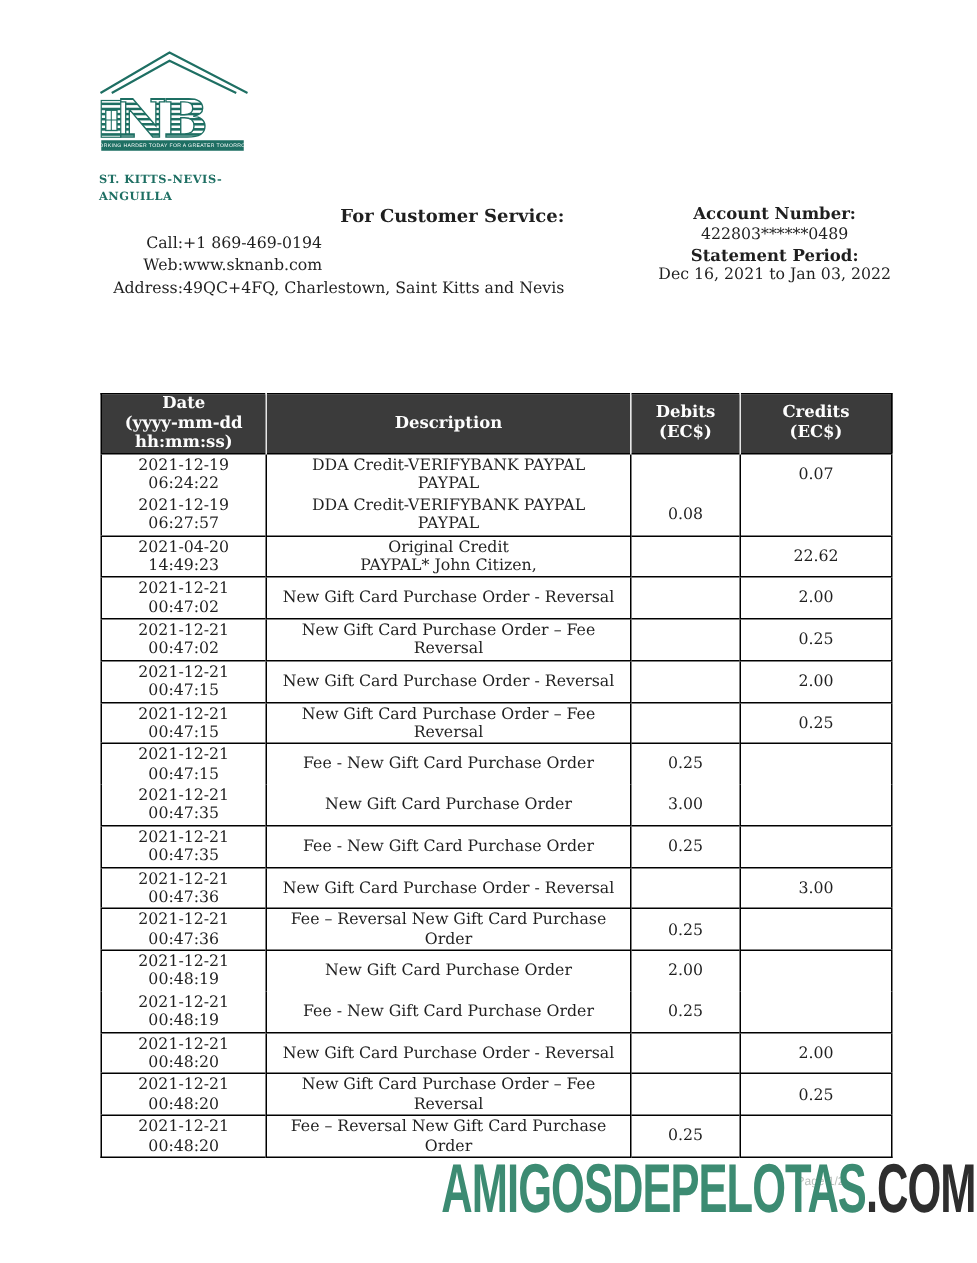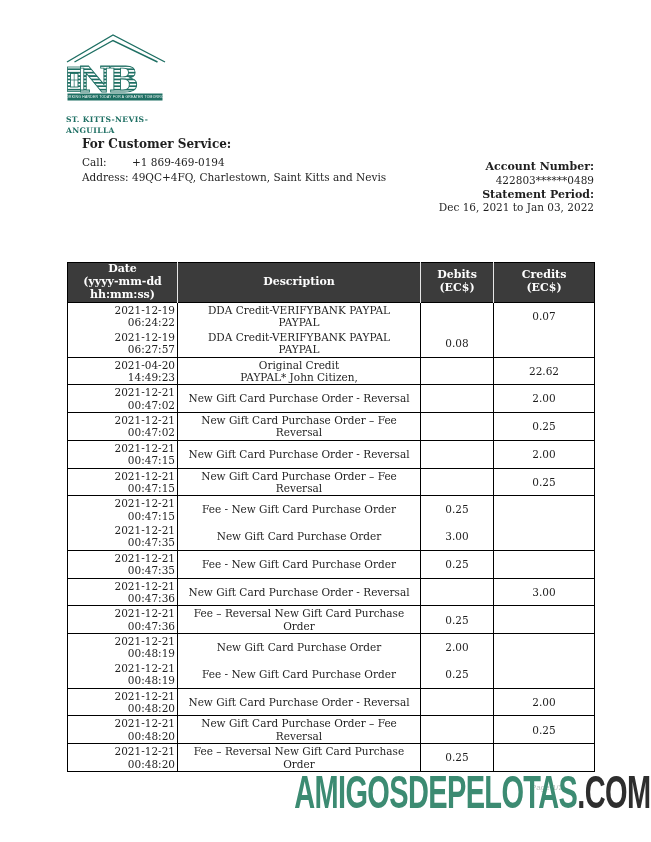--- a/index.html
+++ b/index.html
@@ -6,47 +6,47 @@
   html,body { width:651px; height:842px; background:#ffffff; overflow:hidden;
               font-family:"DejaVu Serif","Liberation Serif",serif; color:#1f1f1f; }
   .page { position:relative; width:651px; height:842px; background:#fff; }
 
   
   .logo-block { position:absolute; left:66px; top:31px; width:110px; }
   .logo-svg { display:block; }
   .bank-name { font-size:7.6px; font-weight:bold; color:#1e6f63; letter-spacing:.35px; line-height:1.4; margin-top:14px; }
 
   
-  .cs-block { position:absolute; left:82px; top:137px; font-size:10.5px; }
+  .cs-block { position:absolute; left:72px; top:137px; font-size:10.5px;text-align:right; }
   .cs-heading { font-size:12px; font-weight:bold; margin-bottom:4px; }
   .cs-row { display:flex; line-height:15.2px; }
   .cs-label { width:50px; }
   .cs-value { white-space:nowrap; }
 
   
-  .account-block { position:absolute; right:57px; top:160px; text-align:right; font-size:10.5px; line-height:13.8px; }
+  .account-block { position:absolute; right:57px; top:136px; text-align:center; font-size:10.5px; line-height:13.8px; }
   .acct-label { font-weight:bold; font-size:11px; }
 
   
   .customer-block { position:absolute; left:75px; top:207px; }
   .customer-name { font-size:12px; font-weight:bold; margin-bottom:3px; }
   .customer-address { font-size:10.5px; }
 
   
   .stmt-table { position:absolute; left:67px; top:262px; width:527px;
                 border-collapse:collapse; table-layout:fixed;
                 border:1.5px solid #000; font-size:10.5px; }
   .stmt-table th { background:#3b3b3b; color:#fdfdfd; font-weight:bold; font-size:11px;
                    height:24px; text-align:center; vertical-align:middle;
                    white-space:pre-line; line-height:1.18; }
   .stmt-table th + th { border-left:1px solid #e6e6e6; }
   .stmt-table td { border-left:1px solid #000; border-top:1px solid #000;
                    height:27.3px; text-align:center; vertical-align:middle;
                    white-space:pre-line; line-height:1.18; padding:1px 2px; }
-  .stmt-table td:first-child { border-left:none;text-align:right; }
+  .stmt-table td:first-child { border-left:none; }
   .stmt-table tr.joined td { border-top:none; }
 
   
   .page-indicator { position:absolute; left:531px; top:783px; font-size:8px;
                     color:#b9c0bb; font-family:"Liberation Sans",sans-serif; }
 
   
   .watermark { position:absolute; right:1px; top:765px; white-space:nowrap;
                font-family:"Liberation Sans",sans-serif; font-weight:bold;
                font-size:46px; letter-spacing:-1px;
@@ -82,20 +82,24 @@
     <div class="bank-name">
       <div>ST. KITTS-NEVIS-ANGUILLA</div>
     </div>
   </div>
 
   <div class="cs-block">
     <div class="cs-heading">For Customer Service:</div>
     <div class="cs-row">
       <span class="cs-label">Call:</span>
       <span class="cs-value">+1 869-469-0194</span>
+    </div>
+    <div class="cs-row">
+      <span class="cs-label">Web:</span>
+      <span class="cs-value">www.sknanb.com</span>
     </div>
     <div class="cs-row">
       <span class="cs-label">Address:</span>
       <span class="cs-value">49QC+4FQ, Charlestown, Saint Kitts and Nevis</span>
     </div>
   </div>
 
   <div class="account-block">
     <div class="acct-label">Account Number:</div>
     <div>422803******0489</div>

